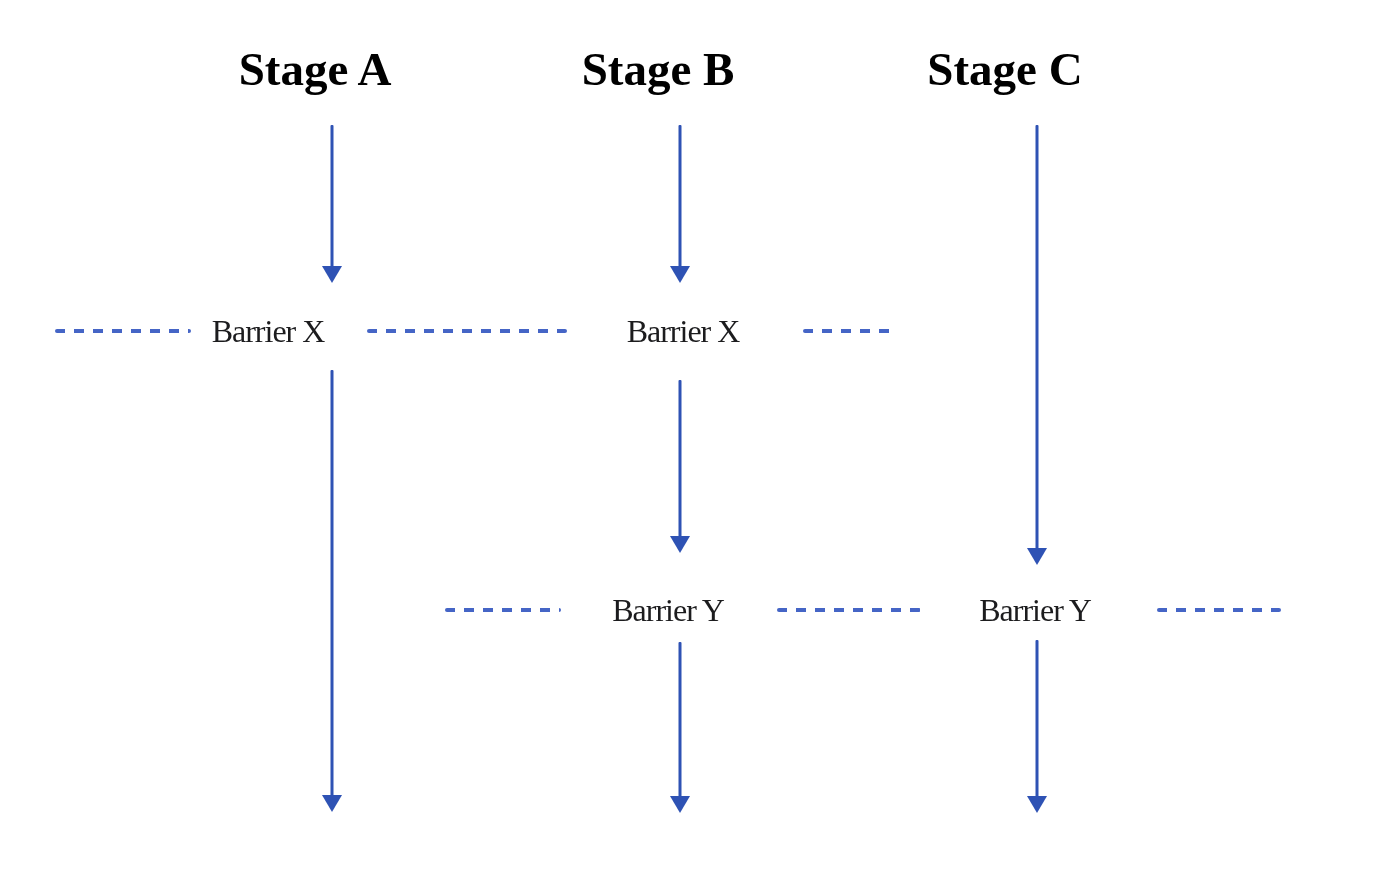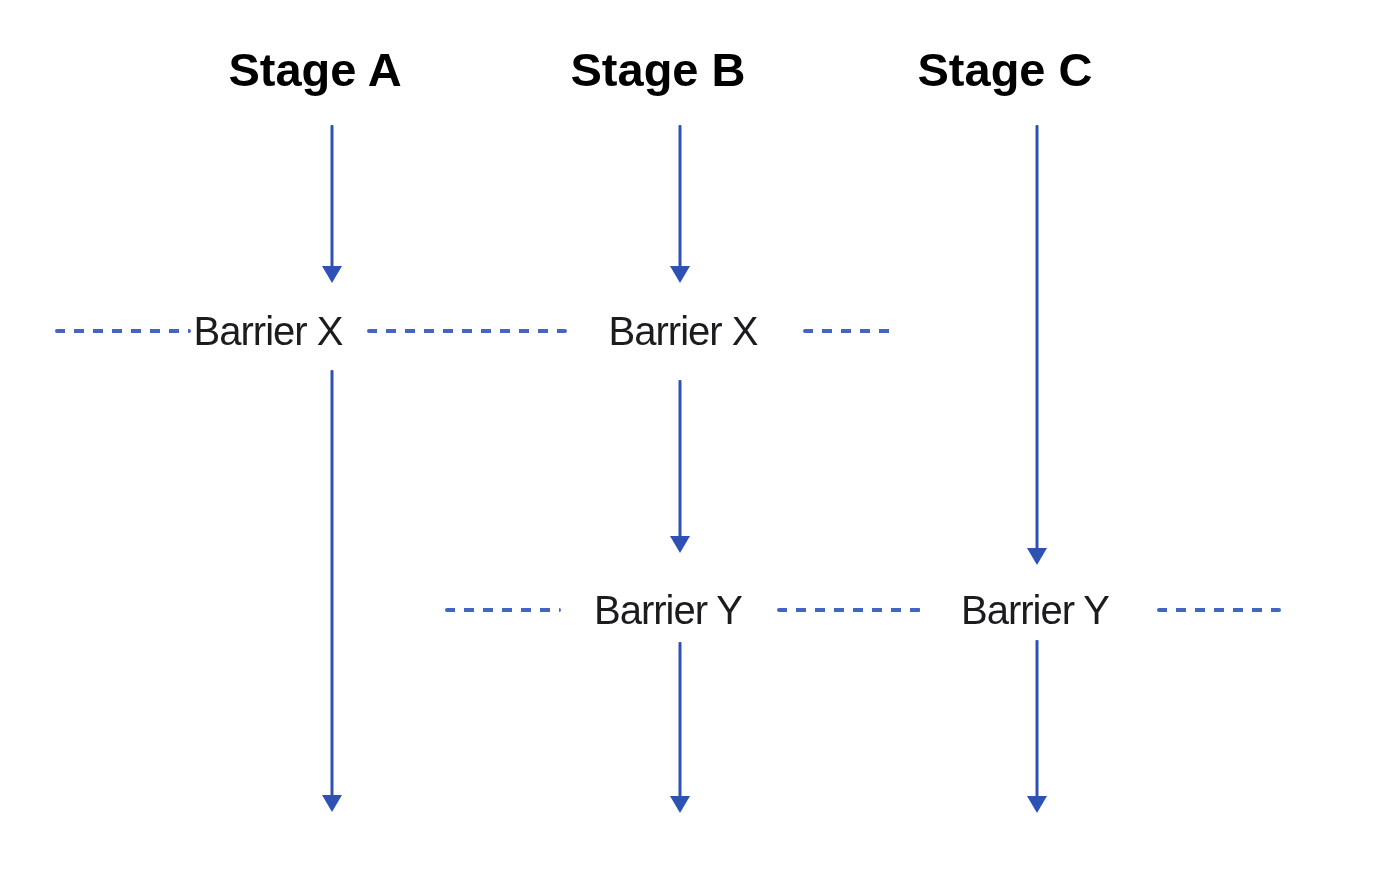--- a/index.html
+++ b/index.html
@@ -2,21 +2,21 @@
 <html style="--arrow: #2e52b4; --dash: #4565c6; --stage-text: #000000; --barrier-text: #1c1c1e; --bg: #ffffff;"><head>
 <meta charset="utf-8">
 <style>
   :root {
     --arrow: #2e52b4;
     --dash: #4565c6;
     --stage-text: #000000;
     --barrier-text: #1c1c1e;
     --bg: #ffffff;
   }
-  * { box-sizing: border-box; }
+  * { box-sizing: border-box; font-family: Liberation Serif, serif; }
   html, body { margin: 0; padding: 0; background: var(--bg); }
   .canvas {
     position: relative;
     width: 1379px;
     height: 875px;
     background: var(--bg);
     overflow: hidden;
     font-family: "Liberation Sans", sans-serif;
   }
   .stage-label {
@@ -25,21 +25,21 @@
     transform: translateX(-50%);
     font-size: 47px;
     font-weight: 700;
     color: var(--stage-text);
     white-space: nowrap;
     line-height: 1.1;
   }
   .barrier-label {
     position: absolute;
     transform: translate(-50%, -50%);
-    font-size: 40px;
+    font-size: 32px;
     font-weight: 400;
     color: var(--barrier-text);
     white-space: nowrap;
     letter-spacing: -1px;
   }
   .arrow { position: absolute; width: 20px; transform: translateX(-50%); }
   .arrow .stem {
     position: absolute;
     left: 50%;
     transform: translateX(-50%);

